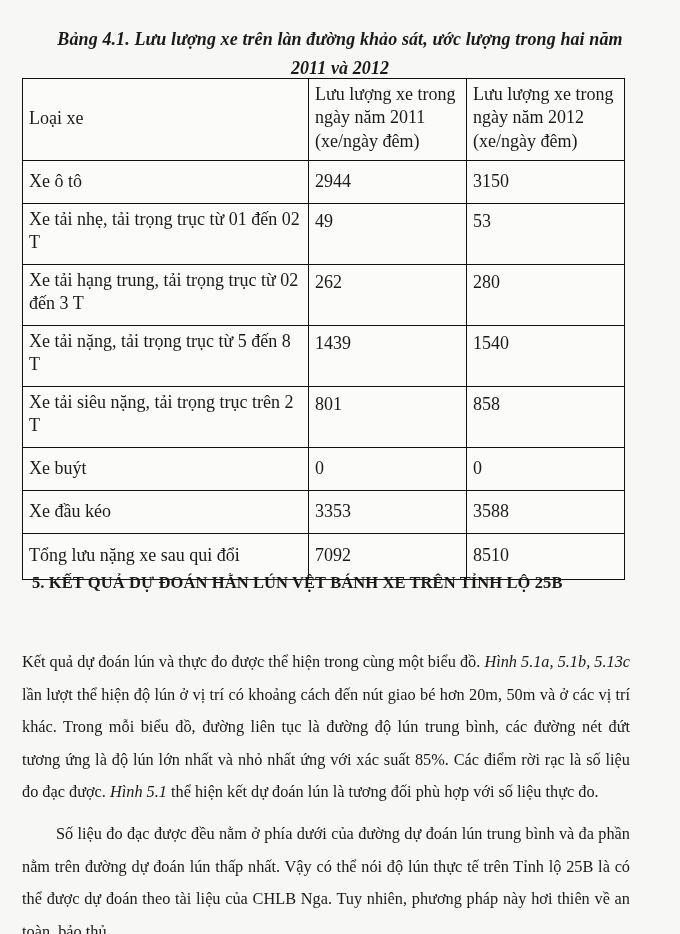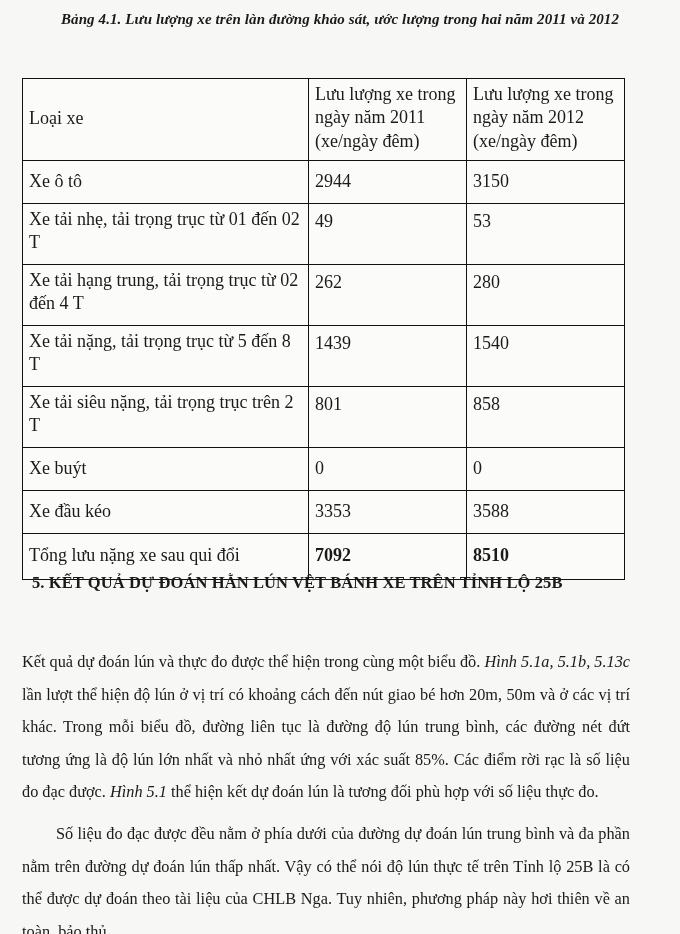--- a/index.html
+++ b/index.html
@@ -22,25 +22,25 @@
     width: 680px;
     height: 934px;
     box-sizing: border-box;
     padding: 0;
   }
 
   
   .table-title {
     width: 588px;
     margin: 0 auto;
-    padding-top: 7px;
+    padding-top: 25px;
     text-align: center;
     font-weight: bold;
     font-style: italic;
-    font-size: 15px;
+    font-size: 18px;
     line-height: 1.62;
     letter-spacing: 0.1px;
   }
 
   
   .table-wrap {
     position: absolute;
     left: 22px;
     top: 78px;
     width: 602px;
@@ -73,21 +73,21 @@
     vertical-align: middle;
   }
   td.val, th.val {
     vertical-align: top;
   }
   tr.r-short td { height: 33px; vertical-align: middle; }
   tr.r-short td.val { vertical-align: middle; }
   tr.r-tall td { height: 49px; }
   tr.r-tall td.val { vertical-align: top; padding-top: 6px; }
   tr.total-row td { height: 36px; vertical-align: middle; }
-  tr.total-row td.val { font-weight: bold; vertical-align: middle; }
+  tr.total-row td.val { font-weight: normal; vertical-align: middle; }
 
   
   .section-heading {
     position: absolute;
     left: 32px;
     top: 570px;
     width: 610px;
     font-weight: bold;
     font-size: 16.5px;
     line-height: 1.62;
@@ -143,21 +143,21 @@
           <td>Xe ô tô</td>
           <td class="val">2944</td>
           <td class="val">3150</td>
         </tr>
         <tr class="r-tall">
           <td>Xe tải nhẹ, tải trọng trục từ 01 đến 02 T</td>
           <td class="val">49</td>
           <td class="val">53</td>
         </tr>
         <tr class="r-tall">
-          <td>Xe tải hạng trung,  tải trọng trục từ 02 đến 4 T</td>
+          <td>Xe tải hạng trung,  tải trọng trục từ 02 đến 3 T</td>
           <td class="val">262</td>
           <td class="val">280</td>
         </tr>
         <tr class="r-tall">
           <td>Xe tải nặng, tải trọng trục từ 5 đến 8 T</td>
           <td class="val">1439</td>
           <td class="val">1540</td>
         </tr>
         <tr class="r-tall">
           <td>Xe tải siêu nặng, tải trọng trục trên 2 T</td>

